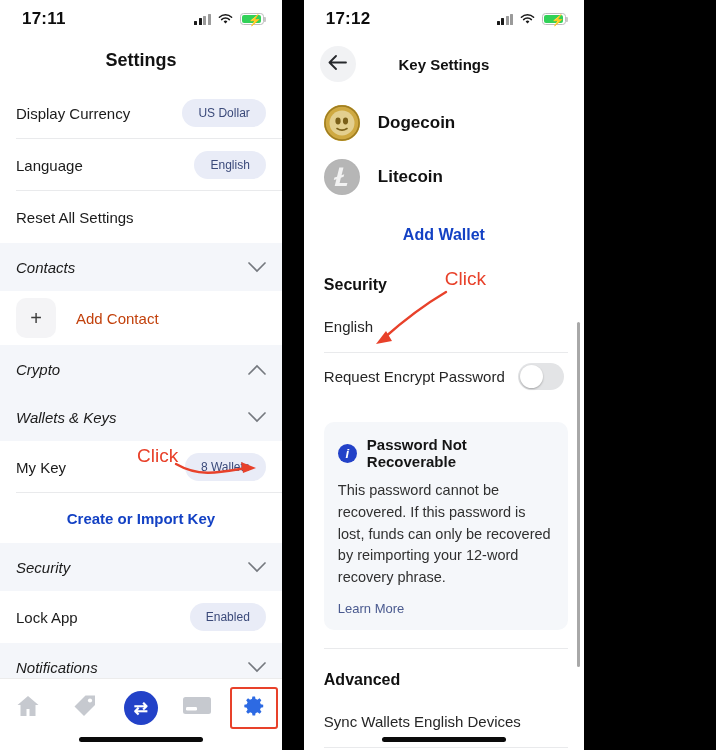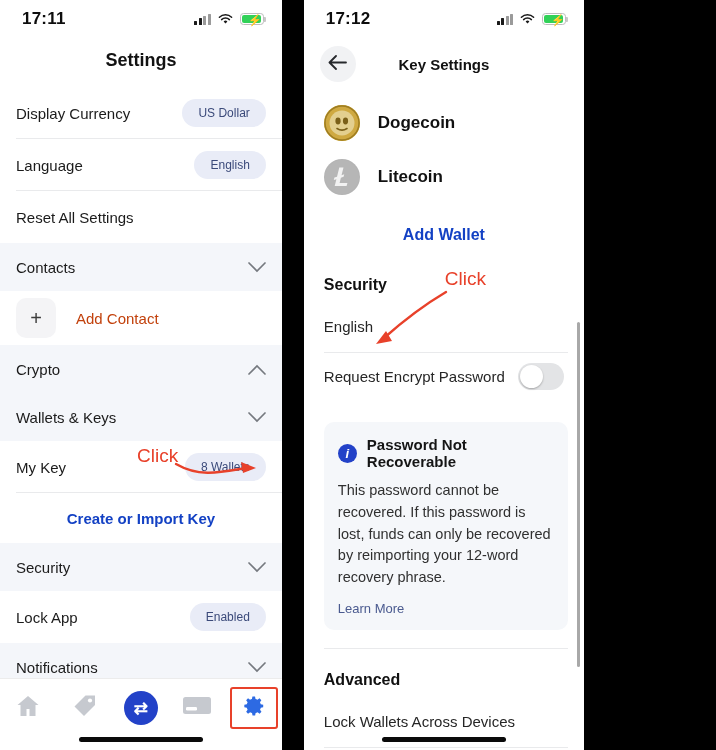--- a/index.html
+++ b/index.html
@@ -52,21 +52,21 @@
   }
   .nav-row .nav-title2 {
     position:absolute; left:0; right:0; text-align:center;
     font-size:15px; font-weight:bold; color:#121212; pointer-events:none;
   }
 
   
   .section-hdr {
     background:#f4f6fa; height:48px; display:flex; align-items:center;
     justify-content:space-between; padding:0 16px;
-    font-size:15px; color:#1b1b1b;
+    font-size:15px; color:#1b1b1b;font-style:italic;
   }
   .row {
     height:52px; display:flex; align-items:center; justify-content:space-between;
     padding:0 16px; font-size:15px; color:#1b1b1b; background:#fff;
     position:relative;
   }
   .row.sep::after {
     content:""; position:absolute; left:16px; right:0; bottom:0;
     height:1px; background:#e9eaec;
   }
@@ -395,21 +395,21 @@
       </div>
       <div class="info-body">This password cannot be recovered. If this password is lost, funds can only be recovered by reimporting your 12-word recovery phrase.</div>
       <div class="info-link">Learn More</div>
     </div>
 
     <div style="height:1px;background:#e9eaec;margin:18px 16px 0 20px;"></div>
 
     <div class="grp-title" style="padding-top:22px;">Advanced</div>
 
     <div class="r-row sep">
-      <span>Lock Wallets Across Devices</span>
+      <span>Sync Wallets English Devices</span>
     </div>
 
     <div class="scrollbar"></div>
 
     <div class="anno" style="left:141px; top:268px;">Click</div>
     <svg class="anno-svg" width="346" height="750">
       <path d="M142 292 C 120 305, 98 322, 80 338" stroke="#e8412a" stroke-width="2.4" fill="none" stroke-linecap="round"></path>
       <path d="M72 344 L 88 341 L 82 331 Z" fill="#e8412a"></path>
     </svg>
 

